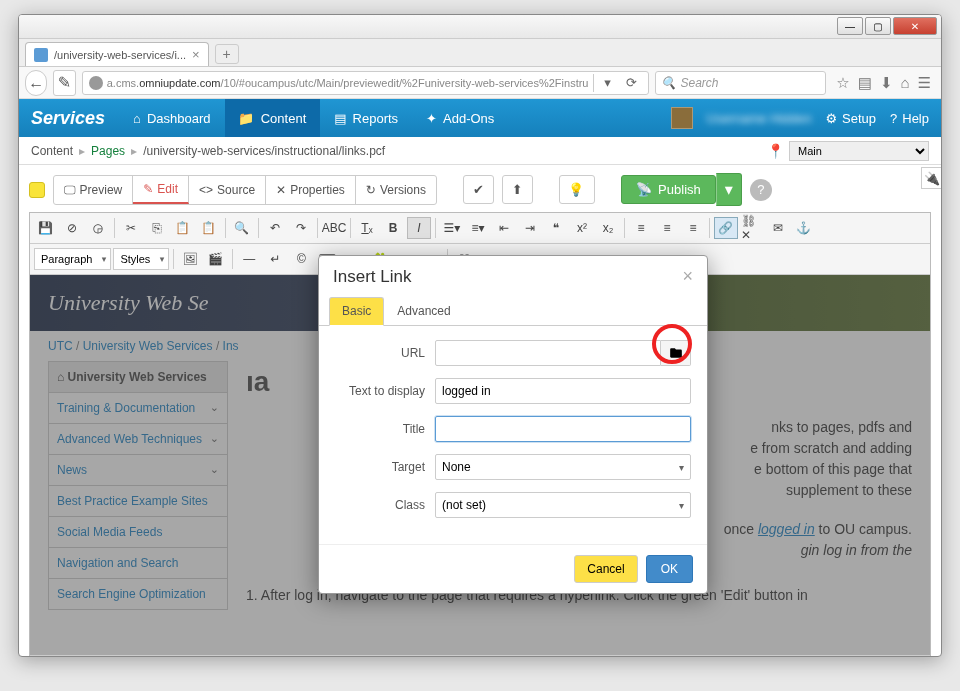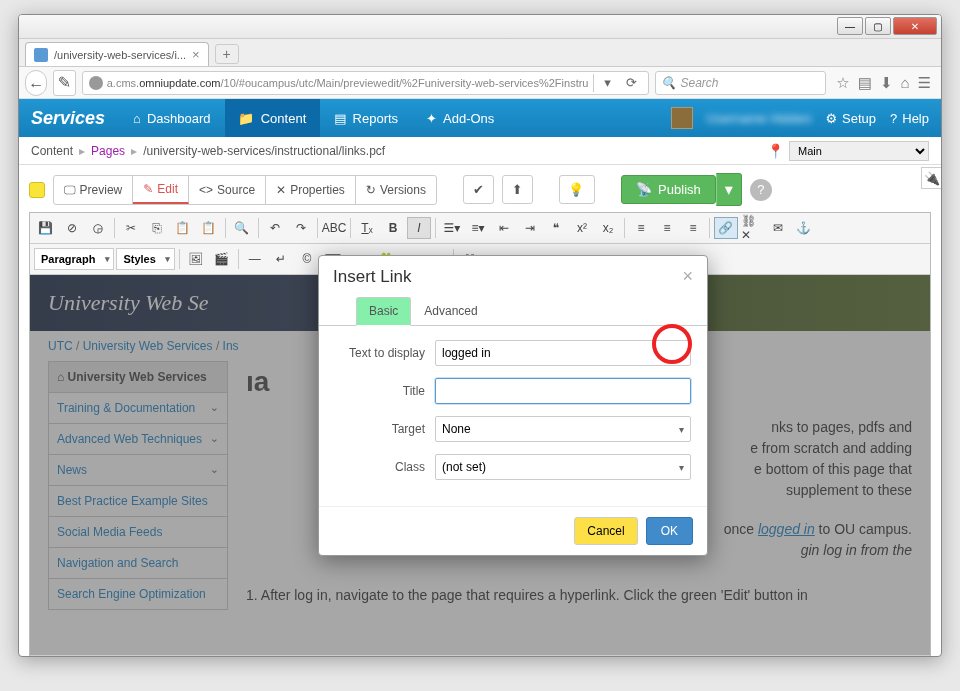--- a/index.html
+++ b/index.html
@@ -32,21 +32,21 @@
 .ou-logo { font-size:18px;font-weight:bold;font-style:italic;margin-right:14px; }
 .ou-nav { display: flex; height: 100%; }
 .ou-nav-item { padding: 0 14px; display: flex; align-items: center; gap: 6px; cursor: pointer; }
 .ou-nav-item.active { background: #0d6aa8; }
 .ou-right { margin-left: auto; display: flex; align-items: center; gap: 14px; }
 .ou-avatar { width: 22px; height: 22px; background: #8a6d3b; border:1px solid rgba(255,255,255,0.3); }
 .ou-user { filter: blur(3px); opacity:0.8; }
 
 .ou-bread { height: 28px; background: #fff; border-bottom: 1px solid #ddd; display: flex; align-items: center; padding: 0 12px; font-size: 12px; color: #555; gap: 6px; }
 .ou-bread .sep { color: #aaa; }
-.ou-bread a { color: #a21caf; }
+.ou-bread a { color: #15803d; }
 .ou-bread .site-sel { margin-left:auto;display:flex;align-items:center;gap:4px; }
 .ou-bread .marker { color:#888;font-size:14px; }
 .ou-bread select { font-size:11px;border:1px solid #ccc;padding:2px 4px;width:140px; }
 
 .editor-wrap { padding: 8px 10px; position:relative; }
 .tool-row { display: flex; align-items: center; gap: 8px; margin-bottom: 6px; }
 .status-dot { width: 16px; height: 16px; border-radius: 3px; background: #f9e43a; border:1px solid #d4c020; }
 .tab-group { display: flex; border: 1px solid #ccc; border-radius: 3px; background:#fff; overflow:hidden; }
 .tab-group .ti { padding: 6px 10px; font-size: 12px; display: flex; align-items: center; gap: 4px; border-right: 1px solid #ccc; cursor:pointer; color:#555; }
 .tab-group .ti:last-child { border-right: none; }
@@ -56,21 +56,21 @@
 .publish-btn { background: #5cb85c; color: #fff; border: 1px solid #4a9e4a; border-radius: 3px; padding: 6px 14px; font-size: 13px; display:flex;align-items:center;gap:6px; cursor:pointer; }
 .publish-split { background:#5cb85c;border:1px solid #4a9e4a;border-left:1px solid rgba(255,255,255,0.3);border-radius:0 3px 3px 0;padding:6px 8px;color:#fff;margin-left:-8px;cursor:pointer; }
 .help-q { width:22px;height:22px;border-radius:11px;background:#bbb;color:#fff;display:flex;align-items:center;justify-content:center;font-size:13px;cursor:pointer; }
 
 .plugin-btn { position:absolute; right:-2px; top: 2px; width:22px;height:22px;border:1px solid #ccc;background:#fff;display:flex;align-items:center;justify-content:center;font-size:13px; }
 
 .editor-frame { border: 1px solid #bbb; background: #fff; }
 .mce-toolbar { border-bottom: 1px solid #ccc; padding: 3px; background: #f5f5f5; display:flex;flex-wrap:wrap;gap:0; }
 .mce-btn { width: 24px; height: 22px; border: 1px solid transparent; display:inline-flex;align-items:center;justify-content:center;font-size:12px;color:#444;cursor:pointer;margin:1px; }
 .mce-sep { width:1px;height:20px;background:#ccc;margin:2px 3px;display:inline-block; }
-.mce-select { height:22px;border:1px solid #ccc;padding:0 18px 0 6px;font-size:11px;display:inline-flex;align-items:center;margin:1px;background:#fff;position:relative;font-weight:bold; }
+.mce-select { height:22px;border:1px solid #ccc;padding:0 18px 0 6px;font-size:11px;display:inline-flex;align-items:center;margin:1px;background:#fff;position:relative; }
 .mce-select::after { content:'▾';position:absolute;right:4px;font-size:9px;color:#666; }
 
 .page-content { position: relative; height: 380px; overflow: hidden; }
 .page-overlay { position:absolute;inset:0;background:rgba(80,80,80,0.5);z-index:5; }
 .page-header-img { height: 56px; background: linear-gradient(90deg,#1a2845 0%,#2a3855 40%,#3a5020 40%,#5a7030 100%); display:flex;align-items:center;padding-left:18px; }
 .page-header-img span { font-family: Georgia, serif; font-style: italic; font-size: 22px; color: #fff; }
 .page-crumb { padding: 8px 18px; font-size: 12px; color: #1a80c4; }
 .page-crumb span { color:#777; }
 .page-cols { display: flex; padding: 0 18px; gap: 18px; }
 .sidenav { width: 180px; }
@@ -80,21 +80,21 @@
 .maincol { flex: 1; font-family: Georgia, serif; font-size: 14px; color: #333; line-height: 1.5; }
 .maincol a { color:#1a80c4;text-decoration:underline;font-style:italic; }
 
 .path-bar { border-top:1px solid #ccc;padding:4px 8px;font-size:11px;color:#555;background:#fafafa; }
 
 .modal { position: absolute; top: 255px; left: 318px; width: 390px; background: #fff; border: 1px solid #999; border-radius: 4px; box-shadow: 0 5px 25px rgba(0,0,0,0.4); z-index: 100; }
 .modal-title { padding: 10px 14px; font-size: 17px; color: #333; display:flex;justify-content:space-between;align-items:flex-end; }
 .modal-title .x { color:#aaa;font-size:18px;cursor:pointer; }
 .modal-tabs { display: flex; border-bottom: 1px solid #ccc; padding: 0 10px; }
 .modal-tab { padding: 6px 12px; font-size: 12px; color: #555; border: 1px solid transparent; cursor:pointer; }
-.modal-tab.active { border: 1px solid #ccc; border-bottom: 1px solid #fff; background: #86efac; margin-bottom: -1px; border-radius:3px 3px 0 0;margin-left:27px; }
+.modal-tab.active { border: 1px solid #ccc; border-bottom: 1px solid #fff; background: #fde047; margin-bottom: -1px; border-radius:3px 3px 0 0; }
 .modal-body { padding: 14px 16px; }
 .form-row { display: flex; align-items: center; margin-bottom: 12px; gap: 10px; }
 .form-row label { width: 90px; text-align: right; font-size: 12px; color: #555; }
 .form-row input[type=text] { flex: 1; height: 26px; border: 1px solid #ccc; border-radius: 2px; padding: 0 6px; font-size: 12px; }
 .form-row input.focused { border:1px solid #5b9bd5; outline:1px solid rgba(91,155,213,0.3); }
 .form-row .url-group { flex:1;display:flex; }
 .form-row .url-group input { flex:1;border-radius:2px 0 0 2px; }
 .browse-btn { width: 30px; height: 26px; border: 1px solid #ccc; border-left: none; background: #f5f5f5; display:flex;align-items:center;justify-content:center;cursor:pointer;border-radius:0 2px 2px 0; }
 .form-row .sel { flex:1;height:26px;border:1px solid #ccc;border-radius:2px;padding:0 6px;font-size:12px;display:flex;align-items:center;justify-content:space-between;background:#fff;cursor:pointer; }
 .form-row .sel::after { content:'▾';color:#666;font-size:10px; }
@@ -358,20 +358,33 @@
   <div class="modal-title">
     <span>Insert Link</span>
     <span class="x">×</span>
   </div>
   <div class="modal-tabs">
     <div class="modal-tab active">Basic</div>
     <div class="modal-tab">Advanced</div>
   </div>
   <div class="modal-body">
     <div class="form-row">
+      <label>URL</label>
+      <div class="url-group">
+        <input type="text" value="" style="">
+        <div class="browse-btn">
+          <svg class="ico" viewBox="0 0 24 24">
+              <path d="M10 4H4c-1.1 0-2 .9-2 2v12c0 1.1.9 2 2 2h16c1.1 0 2-.9 2-2V8c0-1.1-.9-2-2-2h-8l-2-2z"></path>
+              <circle cx="17" cy="15" r="3" fill="none" stroke="currentColor" stroke-width="2"></circle>
+              <line x1="19" y1="17" x2="22" y2="20" stroke="currentColor" stroke-width="2"></line>
+            </svg>
+        </div>
+      </div>
+    </div>
+    <div class="form-row">
       <label>Text to display</label>
       <input type="text" value="logged in" style="">
     </div>
     <div class="form-row">
       <label>Title</label>
       <input type="text" class="focused" value="" style="">
     </div>
     <div class="form-row">
       <label>Target</label>
       <div class="sel">

